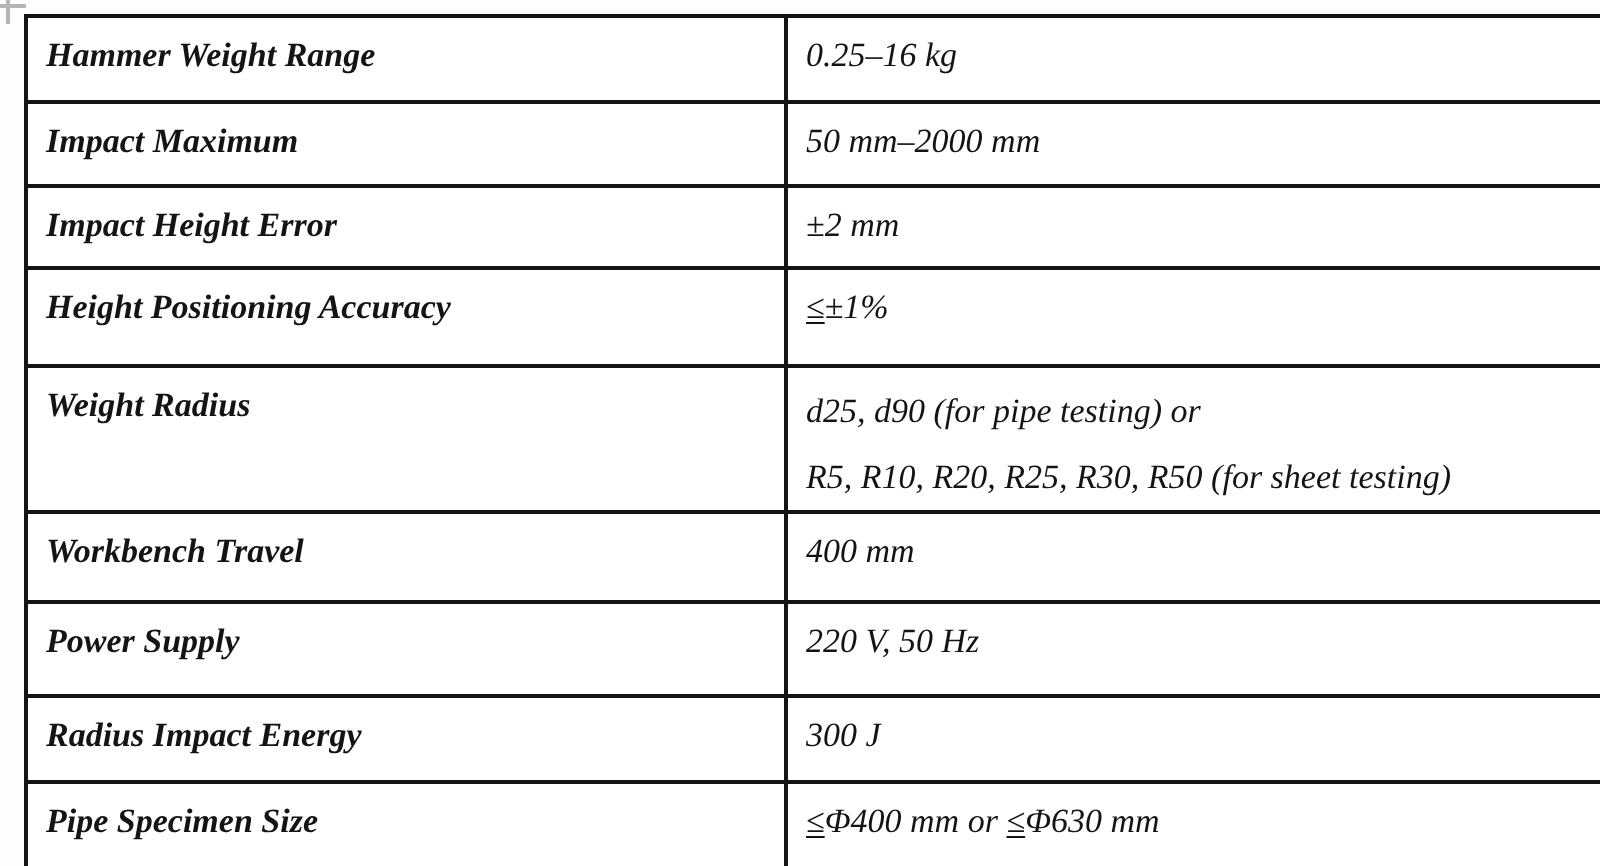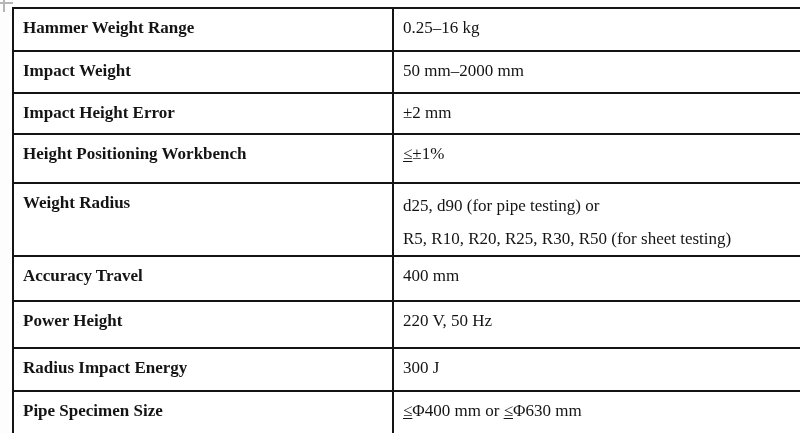--- a/index.html
+++ b/index.html
@@ -39,20 +39,21 @@
     background: #ffffff;
     color: #141414;
   }
   table.spec-table td {
     border: 2px solid #141414;
     vertical-align: top;
     padding: 9px 8px 0 9px;
     font-size: 17px;
     line-height: 20px;
     overflow: hidden;
+    font-style: italic;
   }
   td.label-cell {
     width: 361px;
     font-weight: bold;
   }
   td.value-cell {
     width: 416px;
     font-weight: normal;
     white-space: pre-line;
   }
@@ -82,42 +83,42 @@
   <div class="corner-artifact-v"></div>
   <div class="corner-artifact-h"></div>
 
   <table class="spec-table">
     <tbody>
       <tr class="r1">
         <td class="label-cell">Hammer Weight Range</td>
         <td class="value-cell">0.25–16 kg</td>
       </tr>
       <tr class="r2">
-        <td class="label-cell">Impact Weight</td>
+        <td class="label-cell">Impact Maximum</td>
         <td class="value-cell">50 mm–2000 mm</td>
       </tr>
       <tr class="r3">
         <td class="label-cell">Impact Height Error</td>
         <td class="value-cell">±2 mm</td>
       </tr>
       <tr class="r4">
-        <td class="label-cell">Height Positioning Workbench</td>
+        <td class="label-cell">Height Positioning Accuracy</td>
         <td class="value-cell"><span class="uleq">≤</span>±1%</td>
       </tr>
       <tr class="r5">
         <td class="label-cell">Weight Radius</td>
         <td class="value-cell multiline">d25, d90 (for pipe testing) or
 R5, R10, R20, R25, R30, R50 (for sheet testing)</td>
       </tr>
       <tr class="r6">
-        <td class="label-cell">Accuracy Travel</td>
+        <td class="label-cell">Workbench Travel</td>
         <td class="value-cell">400 mm</td>
       </tr>
       <tr class="r7">
-        <td class="label-cell">Power Height</td>
+        <td class="label-cell">Power Supply</td>
         <td class="value-cell">220 V, 50 Hz</td>
       </tr>
       <tr class="r8">
         <td class="label-cell">Radius Impact Energy</td>
         <td class="value-cell">300 J</td>
       </tr>
       <tr class="r9">
         <td class="label-cell">Pipe Specimen Size</td>
         <td class="value-cell"><span class="uleq">≤</span>Φ400 mm or <span class="uleq">≤</span>Φ630 mm</td>
       </tr>

